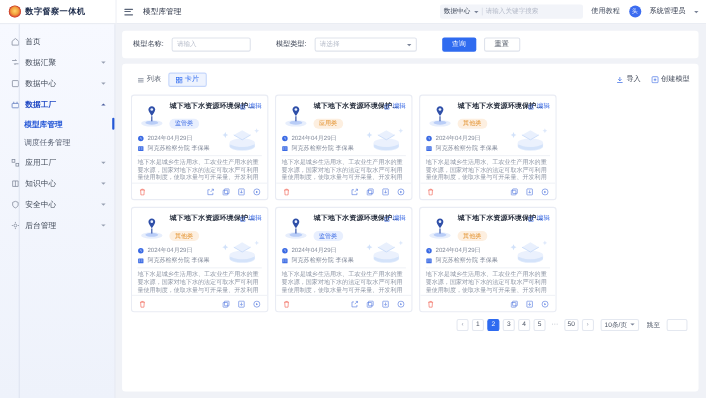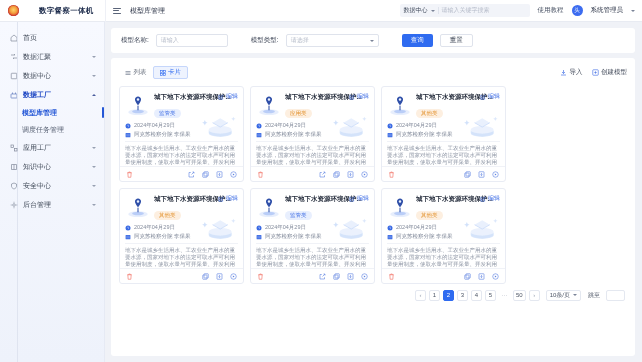--- a/index.html
+++ b/index.html
@@ -8,21 +8,21 @@
     font-family: "Liberation Sans", "DejaVu Sans", sans-serif;
     background: #f0f2f7; overflow: hidden;
   }
   .app { width: 642px; height: 362px; display: flex; flex-direction: column; }
 
   
   .topbar {
     height: 22px; background: #ffffff; display: flex; align-items: center;
     border-bottom: 1px solid #e8ebf2; flex: 0 0 22px; position: relative;
   }
-  .brand { width: 105px; display: flex; align-items: center; gap: 20px; padding-left: 8px; }
+  .brand { width: 105px; display: flex; align-items: center; gap: 4px; padding-left: 8px; }
   .brand-logo {
     width: 11px; height: 11px; border-radius: 50%;
     background: radial-gradient(circle at 50% 45%, #ffd36a 0%, #f2a03d 40%, #d8322a 75%, #b3231c 100%);
     box-shadow: 0 0 0 0.5px #c0392b inset;
   }
   .brand-name { font-size: 7.5px; font-weight: bold; color: #1b2a4a; letter-spacing: .3px; }
   .topbar-div { width: 1px; height: 22px; background: #eef0f6; }
   .collapse-icon { margin-left: 7px; display: flex; flex-direction: column; gap: 1.5px; width: 8px; }
   .collapse-icon i { display: block; height: 1px; background: #5a6478; border-radius: 1px; }
   .collapse-icon i:nth-child(1) { width: 8px; }

